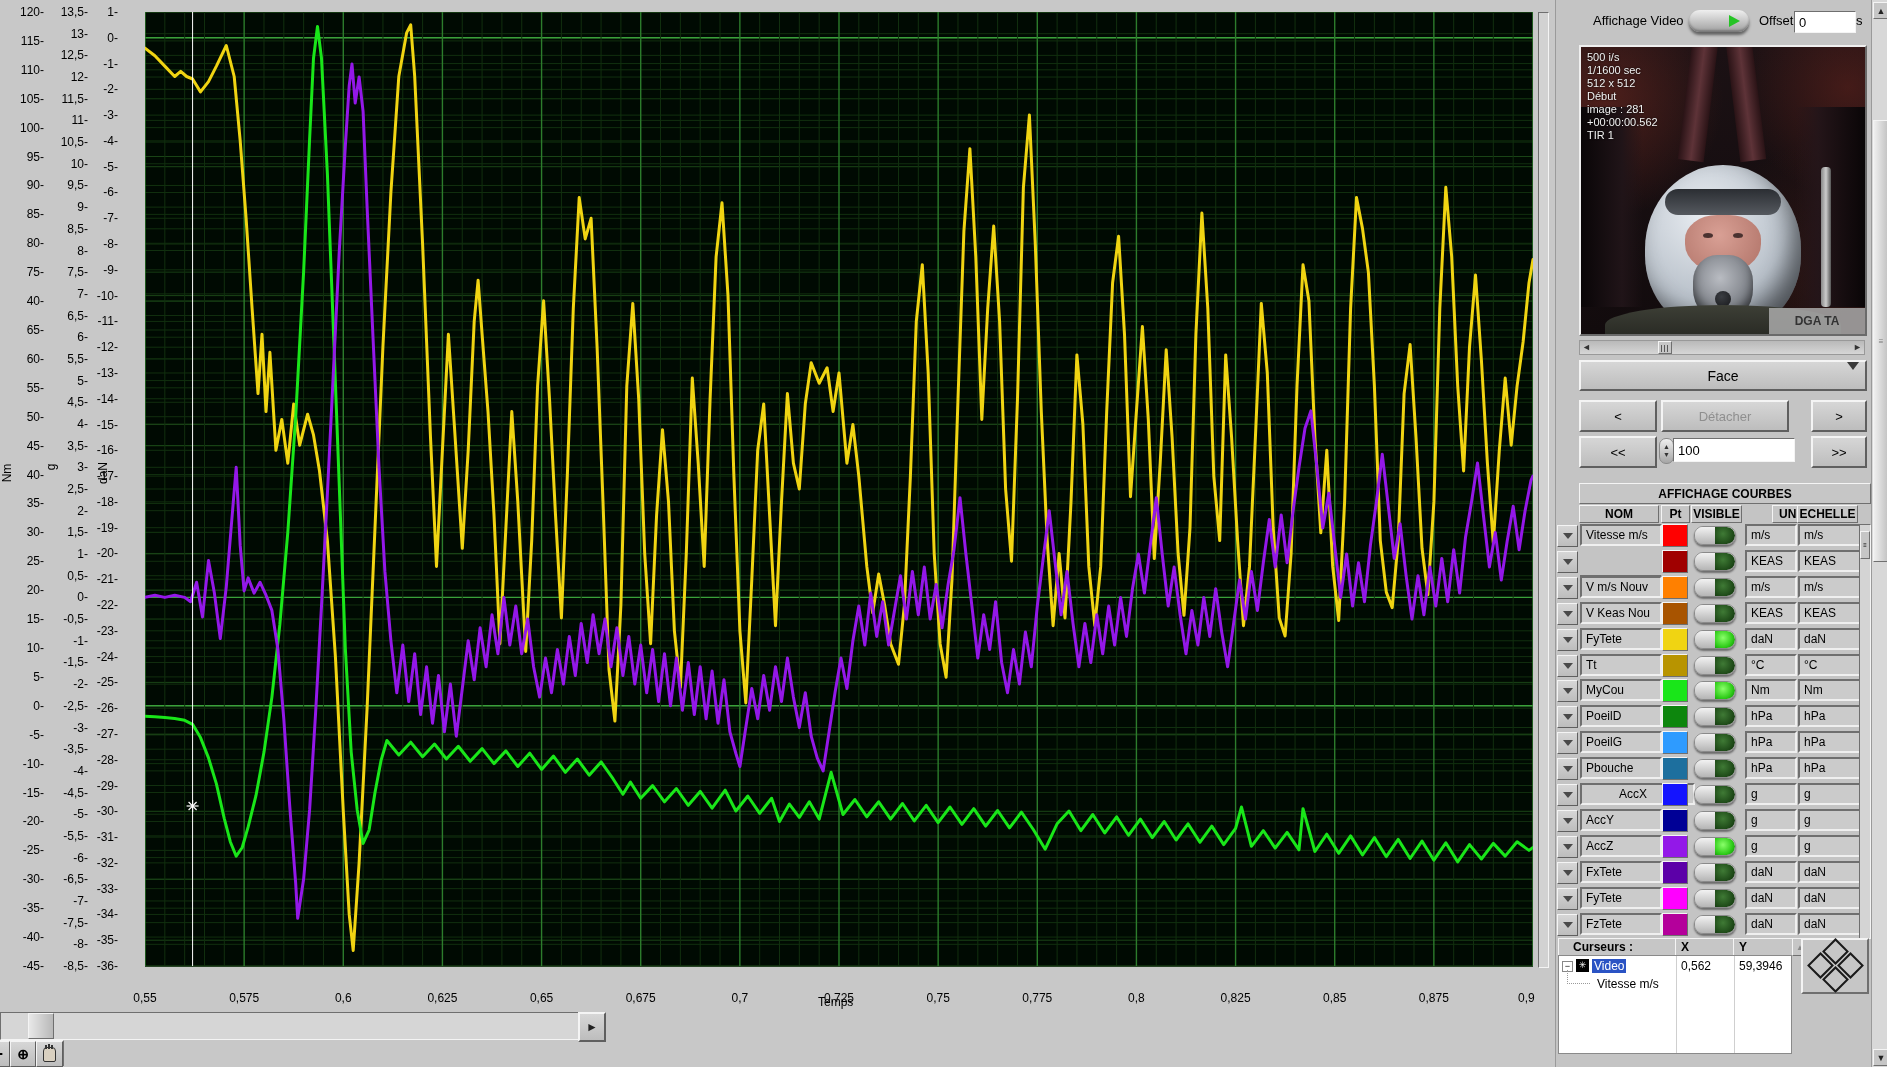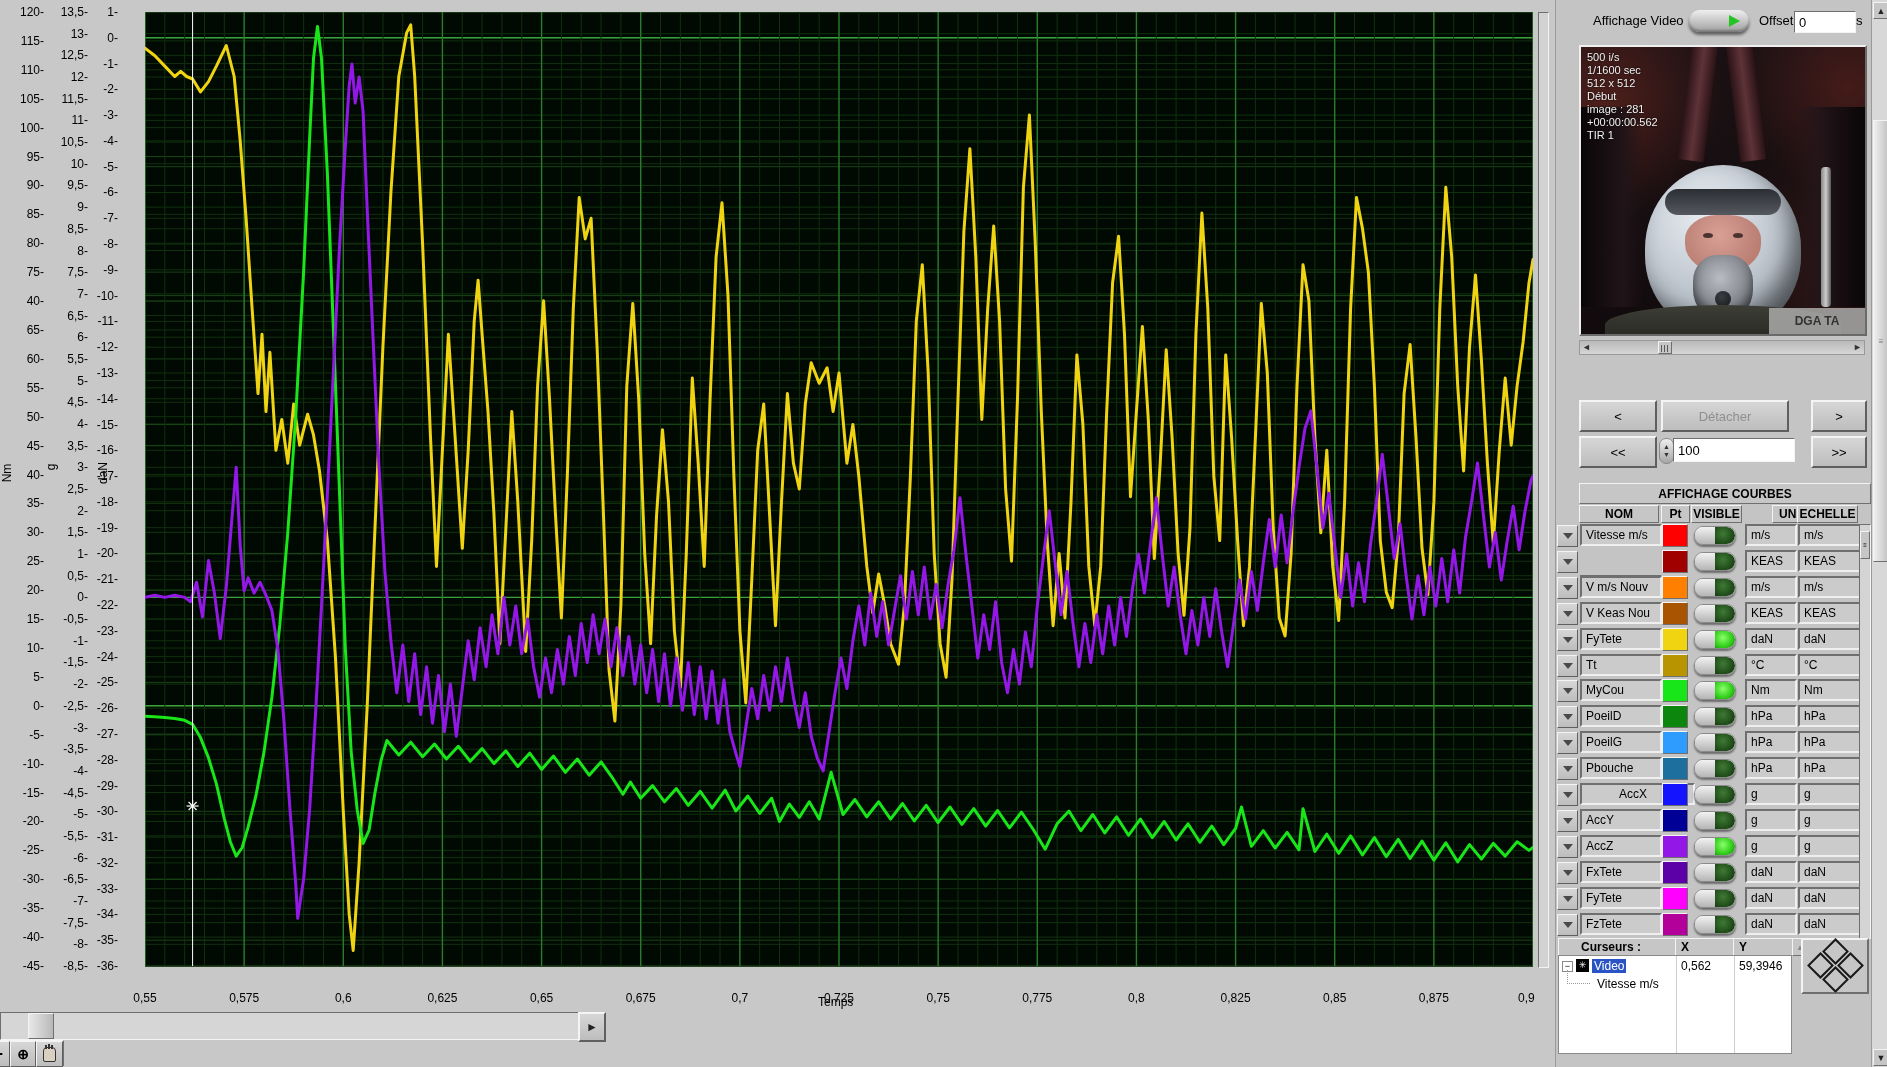--- a/index.html
+++ b/index.html
@@ -467,20 +467,24 @@
 
     <div class="abs" style="right:0;bottom:0;width:96px;height:26px;background:rgba(170,170,170,.85);display:flex;align-items:center;justify-content:center;font-size:12px;font-weight:bold;color:#333;">DGA TA</div>
   </div>
 
   <div class="abs" style="left:23px;top:340px;width:284px;height:13px;background:linear-gradient(#b9b9b9,#d6d6d6);border:1px solid #999;">
     <span class="abs" style="left:2px;top:1px;font-size:9px;color:#333;">◄</span>
     <span class="abs" style="right:2px;top:1px;font-size:9px;color:#333;">►</span>
     <span class="abs raised1" style="left:78px;top:0;width:12px;height:11px;display:flex;align-items:center;justify-content:center;font-size:7px;letter-spacing:1px;">|||</span>
   </div>
 
+  <div class="abs btn" style="left:23px;top:360px;width:284px;height:27px;">
+    <span style="font-size:14px;">Face</span>
+    <span class="abs" style="right:6px;top:8px;"><span class="tri-down"></span></span>
+  </div>
 
   <div class="abs btn" style="left:23px;top:400px;width:74px;height:28px;">
     <span>&lt;</span>
   </div>
   <div class="abs btn" style="left:105px;top:400px;width:124px;height:28px;color:#8f8f8f;">
     <span>Détacher</span>
   </div>
   <div class="abs btn" style="left:255px;top:400px;width:52px;height:28px;">
     <span>&gt;</span>
   </div>
@@ -715,21 +719,21 @@
         </div>
         <div class="cellbox" style="left: 189px; top: 912.5px; width: 44px; height: 18px;">daN</div>
         <div class="cellbox" style="left: 242px; top: 912.5px; width: 56px; height: 18px;">daN</div>
       </div>
     </div>
 
   <div class="abs inset1" style="left:303px;top:524px;width:10px;height:413px;background:#d4d4d4;">
     <div class="abs raised1" style="left:0px;top:6px;width:8px;height:26px;display:flex;align-items:center;justify-content:center;font-size:6px;letter-spacing:0;">≡</div>
   </div>
 
-  <div class="abs raised1 hdrbox" style="left:2px;top:938px;width:114px;height:16px;justify-content:flex-start;padding-left:22px;">
+  <div class="abs raised1 hdrbox" style="left:2px;top:938px;width:114px;height:16px;justify-content:flex-start;padding-left:14px;">
     <span>Curseurs :</span>
   </div>
   <div class="abs raised1 hdrbox" style="left:119px;top:938px;width:55px;height:16px;justify-content:flex-start;padding-left:5px;">
     <span>X</span>
   </div>
   <div class="abs raised1 hdrbox" style="left:177px;top:938px;width:56px;height:16px;justify-content:flex-start;padding-left:5px;">
     <span>Y</span>
   </div>
   <div class="abs raised1" style="left:236px;top:938px;width:14px;height:16px;display:flex;align-items:center;justify-content:center;font-size:8px;color:#8a8a8a;">▲</div>
 

